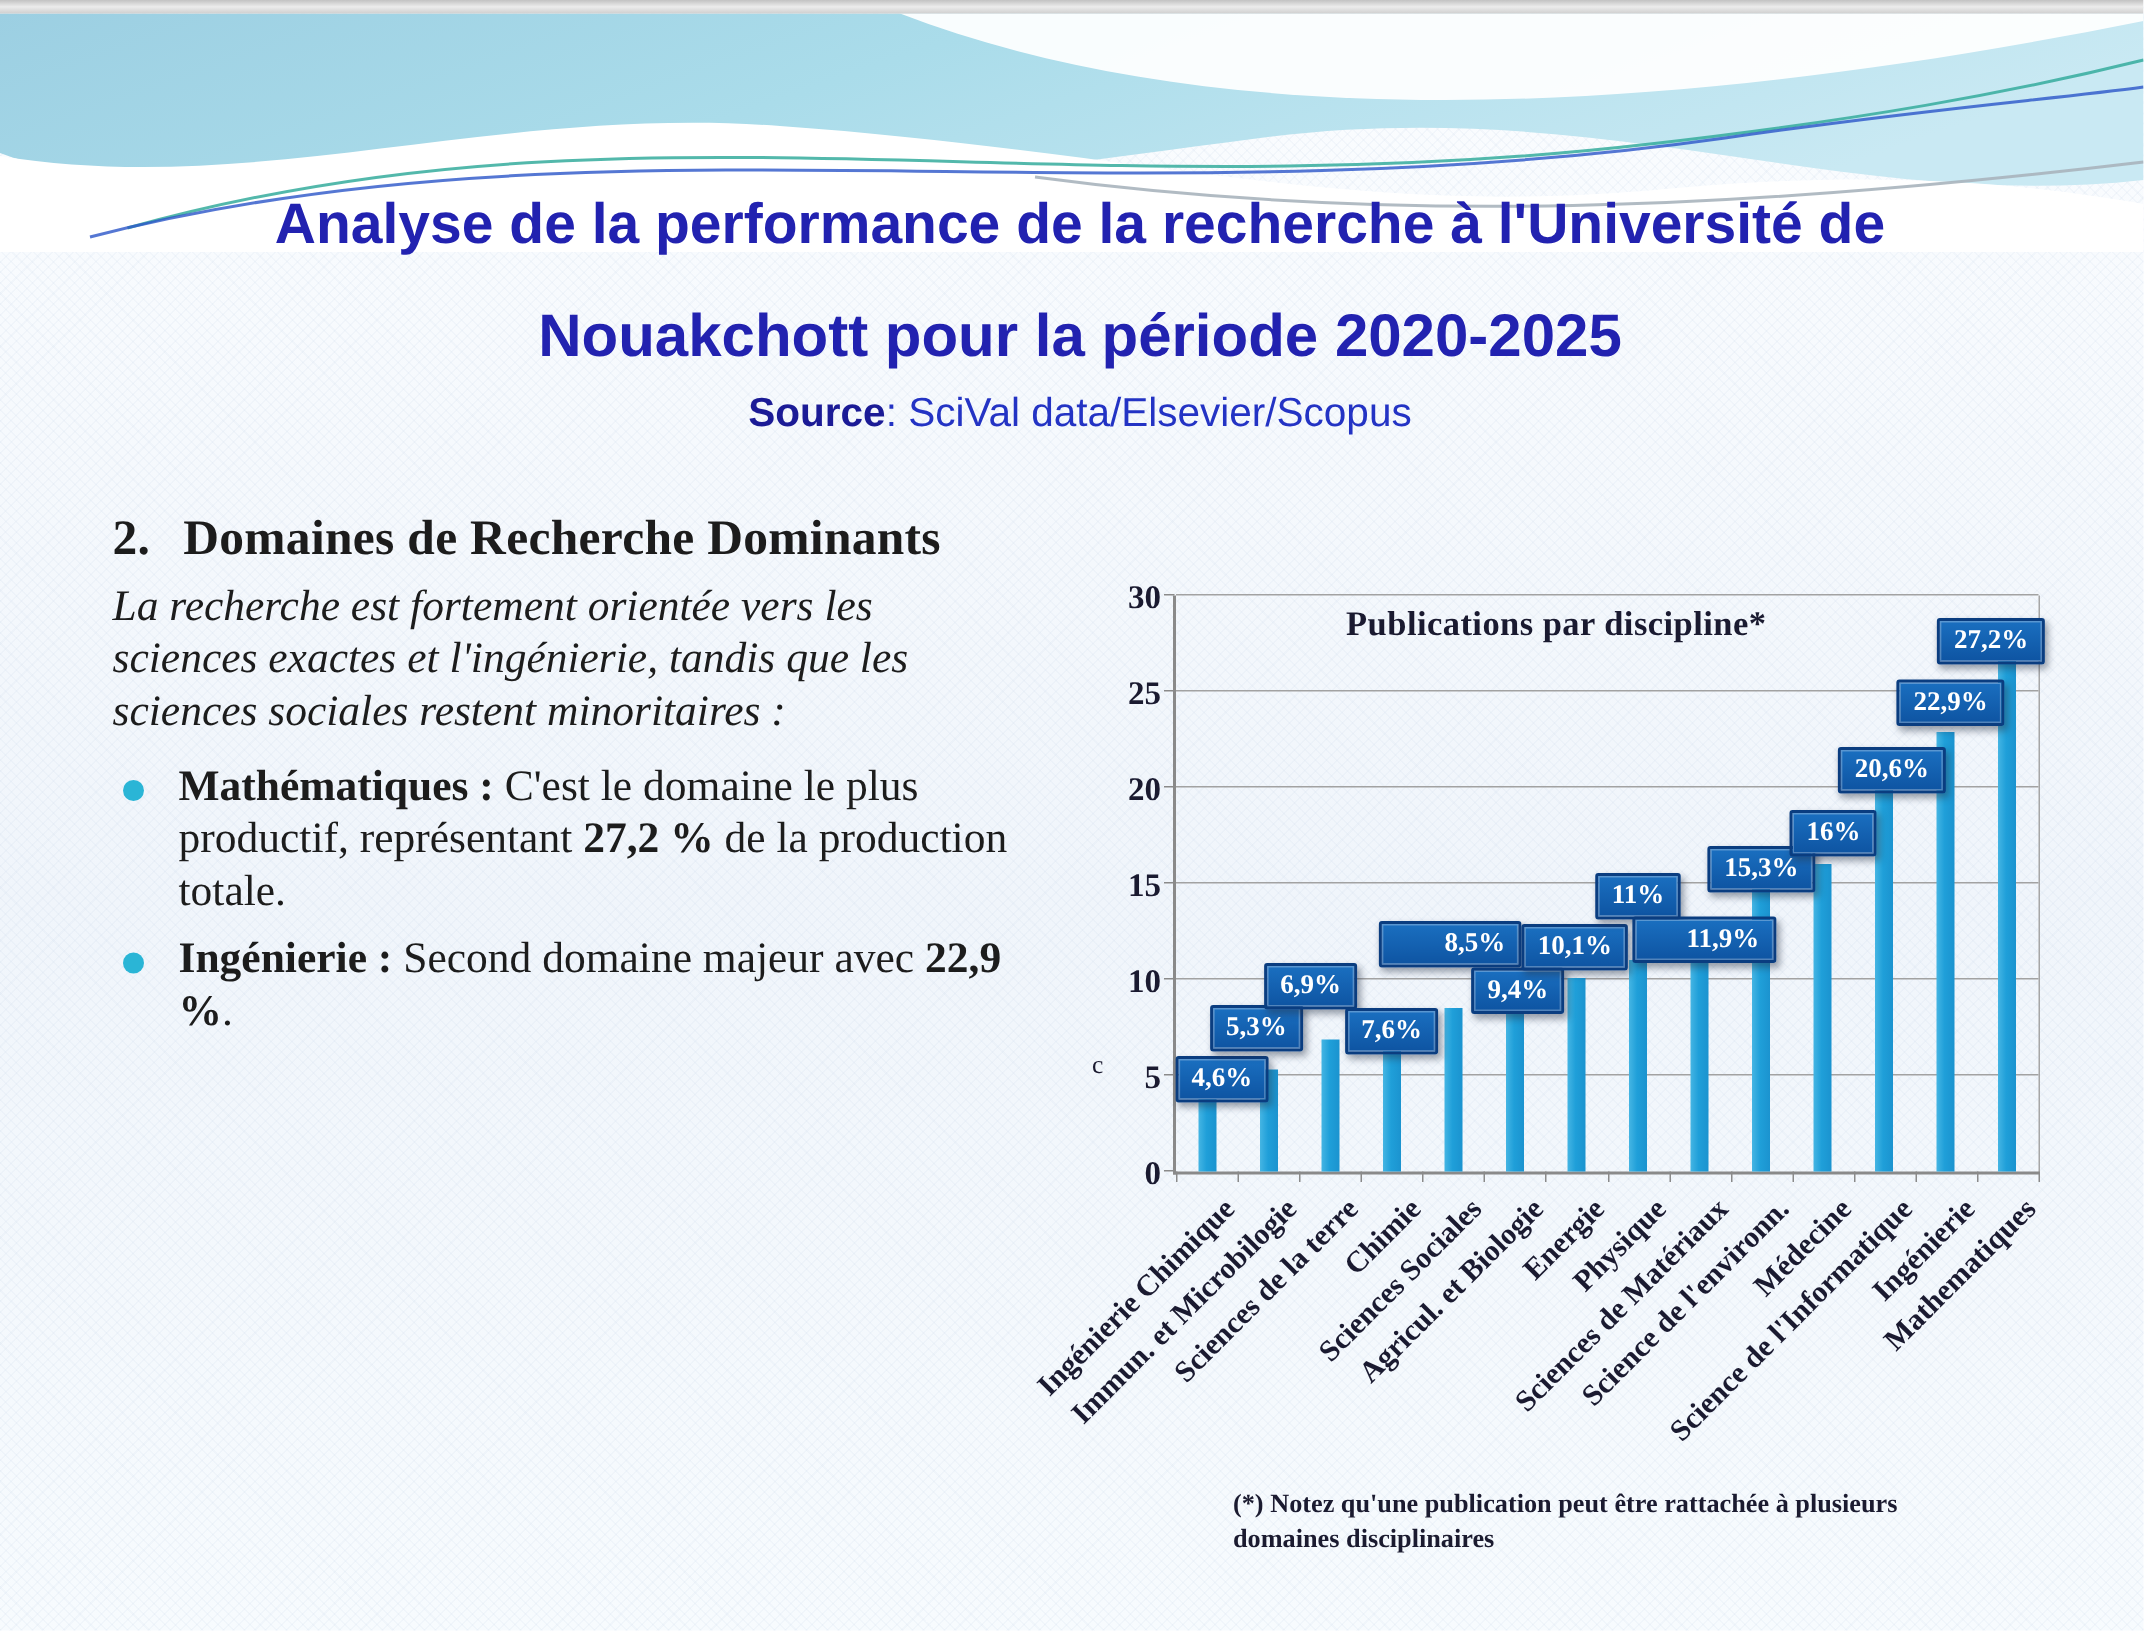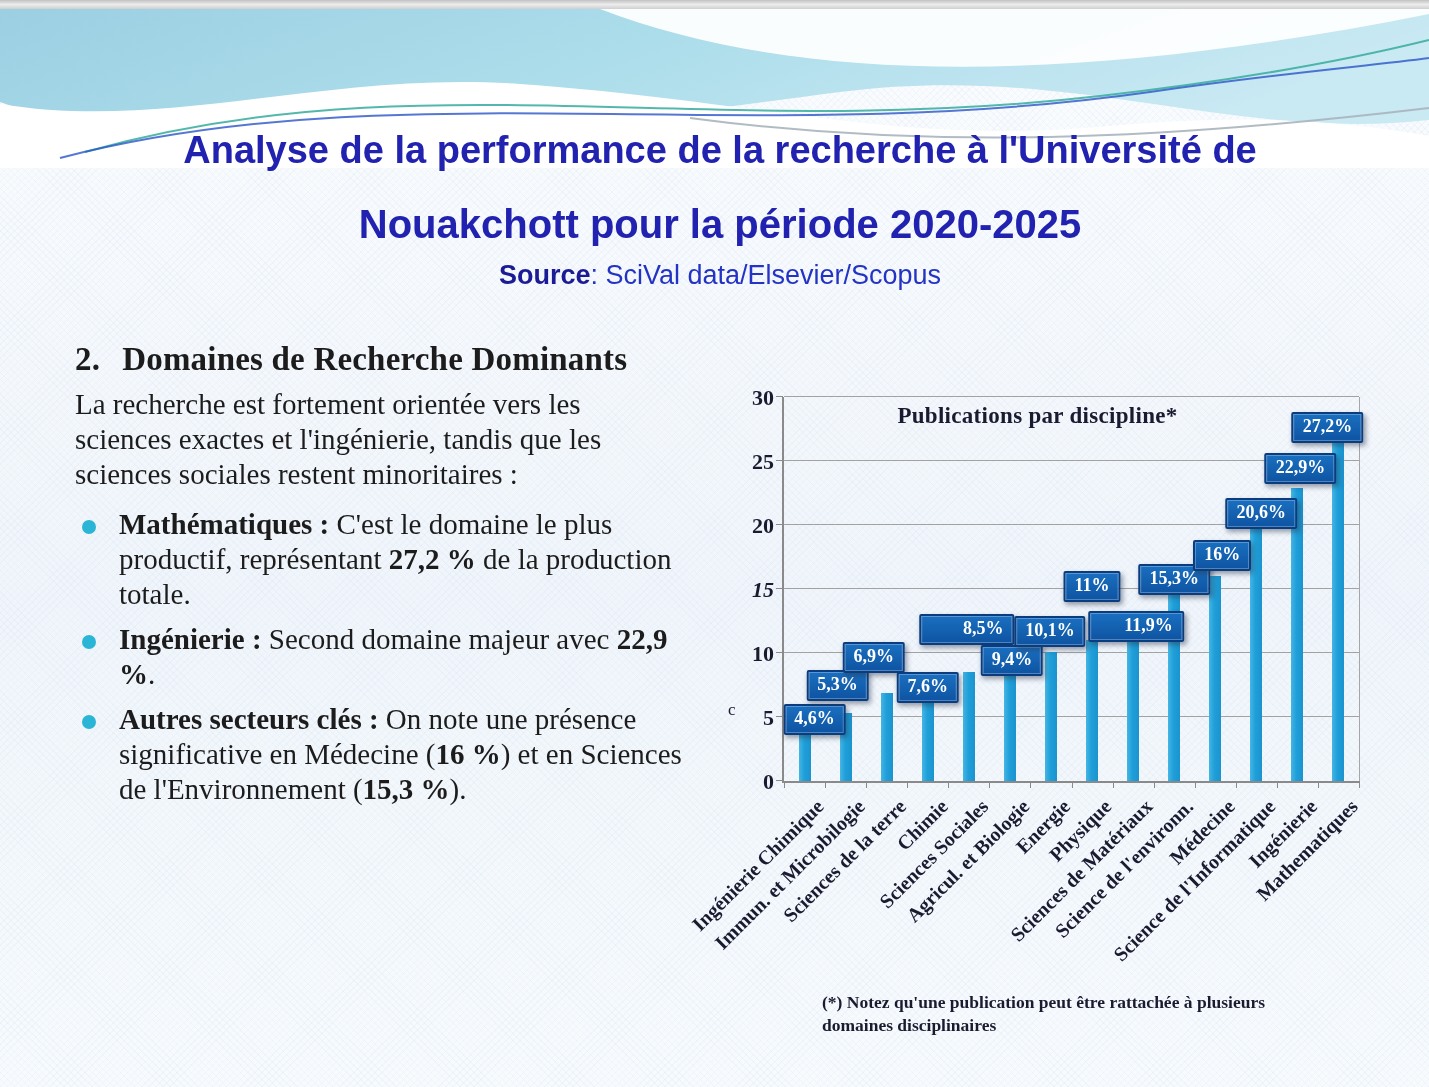--- a/index.html
+++ b/index.html
@@ -15,21 +15,21 @@
   .title-wrap{position:absolute;left:40px;top:128px;width:1360px;text-align:center;
     font-family:"Liberation Sans",sans-serif;color:#2222b0;}
   .title-l1{font-size:38px;font-weight:bold;line-height:1.2;}
   .title-l2{font-size:40px;font-weight:bold;margin-top:26px;line-height:1.2;}
   .source-line{font-size:27px;margin-top:12px;color:#2333c4;}
   .source-line b{color:#1b1b96;}
   
   .content{position:absolute;left:75px;top:340px;width:608px;color:#1c1c1c;}
   .heading{font-size:33px;font-weight:bold;line-height:1.17;letter-spacing:.2px;}
   .heading .hnum{margin-right:22px;}
-  .intro{font-size:29px;line-height:1.22;margin-top:8px;}
+  .intro{font-size:29px;line-height:1.22;margin-top:8px;font-style:italic;}
   ul.bullets{list-style:none;margin:14px 0 0 0;padding:0;}
   ul.bullets li{position:relative;padding-left:44px;font-size:29px;line-height:1.22;margin-top:9px;}
   ul.bullets li .dot{position:absolute;left:7px;top:13px;width:14px;height:14px;border-radius:50%;
     background:#2ab5d6;}
   ul.bullets .bold{font-weight:bold;}
   
   .chart{position:absolute;left:700px;top:382px;width:729px;height:640px;}
   .plot{position:absolute;left:82px;top:15px;width:575px;height:384px;
     border-left:2px solid #8a8a8a;border-bottom:2px solid #8a8a8a;border-right:1px solid #a6a6a6;}
   .chart-title{position:absolute;left:0;top:6px;width:100%;text-align:center;
@@ -82,38 +82,37 @@
   <div class="title-l2">Nouakchott pour la période 2020-2025</div>
   <div class="source-line"><b>Source</b><span>: SciVal data/Elsevier/Scopus</span></div>
 </div>
 
 <div class="content">
   <div class="heading"><span class="hnum">2.</span><span>Domaines de Recherche Dominants</span></div>
   <div class="intro">La recherche est fortement orientée vers les sciences exactes et l'ingénierie, tandis que les sciences sociales restent minoritaires :</div>
   <ul class="bullets" id="bullets">
       <li><span class="dot"></span><span class="bold">Mathématiques : </span><span>C'est le domaine le plus productif, représentant </span><span class="bold">27,2 % </span><span>de la production totale.</span></li>
       <li><span class="dot"></span><span class="bold">Ingénierie : </span><span>Second domaine majeur avec </span><span class="bold">22,9 %</span><span>.</span></li>
-      <li><span class="dot"></span><span class="bold">Autres secteurs clés : </span><span>On note une présence significative en Médecine (</span><span class="bold">16 %</span><span>) et en Sciences de l'Environnement (</span><span class="bold">15,3 %</span><span>).</span></li>
     </ul>
 </div>
 
 <div class="chart">
   <div class="plot" id="plot">
     <div class="chart-title">Publications par discipline*</div>
   <div class="ytick" style="bottom: 0px;"></div>
       <div class="ylabel" style="bottom: -14px;">0</div>
       <div class="gridline" style="bottom: 64px;"></div>
       <div class="ytick" style="bottom: 64px;"></div>
       <div class="ylabel" style="bottom: 50px;">5</div>
       <div class="gridline" style="bottom: 128px;"></div>
       <div class="ytick" style="bottom: 128px;"></div>
       <div class="ylabel" style="bottom: 114px;">10</div>
       <div class="gridline" style="bottom: 192px;"></div>
       <div class="ytick" style="bottom: 192px;"></div>
-      <div class="ylabel" style="bottom: 178px; font-style: italic;">15</div>
+      <div class="ylabel" style="bottom: 178px;">15</div>
       <div class="gridline" style="bottom: 256px;"></div>
       <div class="ytick" style="bottom: 256px;"></div>
       <div class="ylabel" style="bottom: 242px;">20</div>
       <div class="gridline" style="bottom: 320px;"></div>
       <div class="ytick" style="bottom: 320px;"></div>
       <div class="ylabel" style="bottom: 306px;">25</div>
       <div class="gridline" style="bottom: 384px;"></div>
       <div class="ytick" style="bottom: 384px;"></div>
       <div class="ylabel" style="bottom: 370px;">30</div>
       <div class="bar" style="left: 14.5357px; height: 58.88px;"></div>
@@ -131,21 +130,21 @@
       <div class="bar" style="left: 178.821px; height: 108.8px;"></div>
       <div class="dlabel" style="left: 182.821px; bottom: 135.8px; padding-left: 42px;">8,5%</div>
       <span class="cat" style="right: 382.179px; top: 398px;">Sciences Sociales</span>
       <div class="bar" style="left: 219.893px; height: 120.32px;"></div>
       <div class="dlabel" style="left: 227.893px; bottom: 105.32px;">9,4%</div>
       <span class="cat" style="right: 341.107px; top: 398px;">Agricul. et Biologie</span>
       <div class="bar" style="left: 260.964px; height: 129.28px;"></div>
       <div class="dlabel" style="left: 265.964px; bottom: 134.28px;">10,1%</div>
       <span class="cat" style="right: 300.036px; top: 398px;">Energie</span>
       <div class="bar" style="left: 302.036px; height: 140.8px;"></div>
-      <div class="dlabel" style="left: 308.036px; bottom: 179px;">11%</div>
+      <div class="dlabel" style="left: 308.036px; bottom: 168px;">11%</div>
       <span class="cat" style="right: 258.964px; top: 398px;">Physique</span>
       <div class="bar" style="left: 343.107px; height: 152.32px;"></div>
       <div class="dlabel" style="left: 352.107px; bottom: 139.32px; padding-left: 34px;">11,9%</div>
       <span class="cat" style="right: 217.893px; top: 398px;">Sciences de Matériaux</span>
       <div class="bar" style="left: 384.179px; height: 195.84px;"></div>
       <div class="dlabel" style="left: 390.179px; bottom: 185.84px;">15,3%</div>
       <span class="cat" style="right: 176.821px; top: 398px;">Science de l'environn.</span>
       <div class="bar" style="left: 425.25px; height: 204.8px;"></div>
       <div class="dlabel" style="left: 438.25px; bottom: 209.8px;">16%</div>
       <span class="cat" style="right: 135.75px; top: 398px;">Médecine</span>

